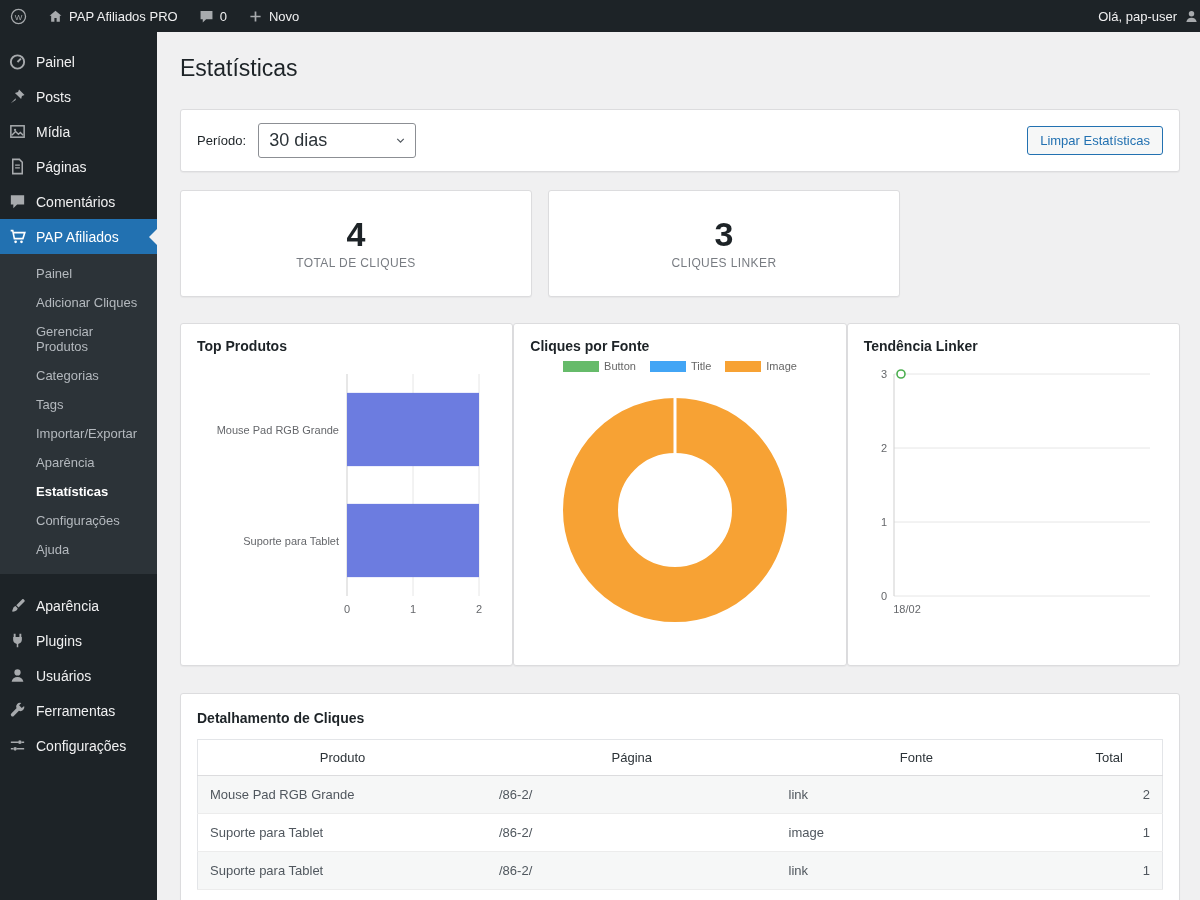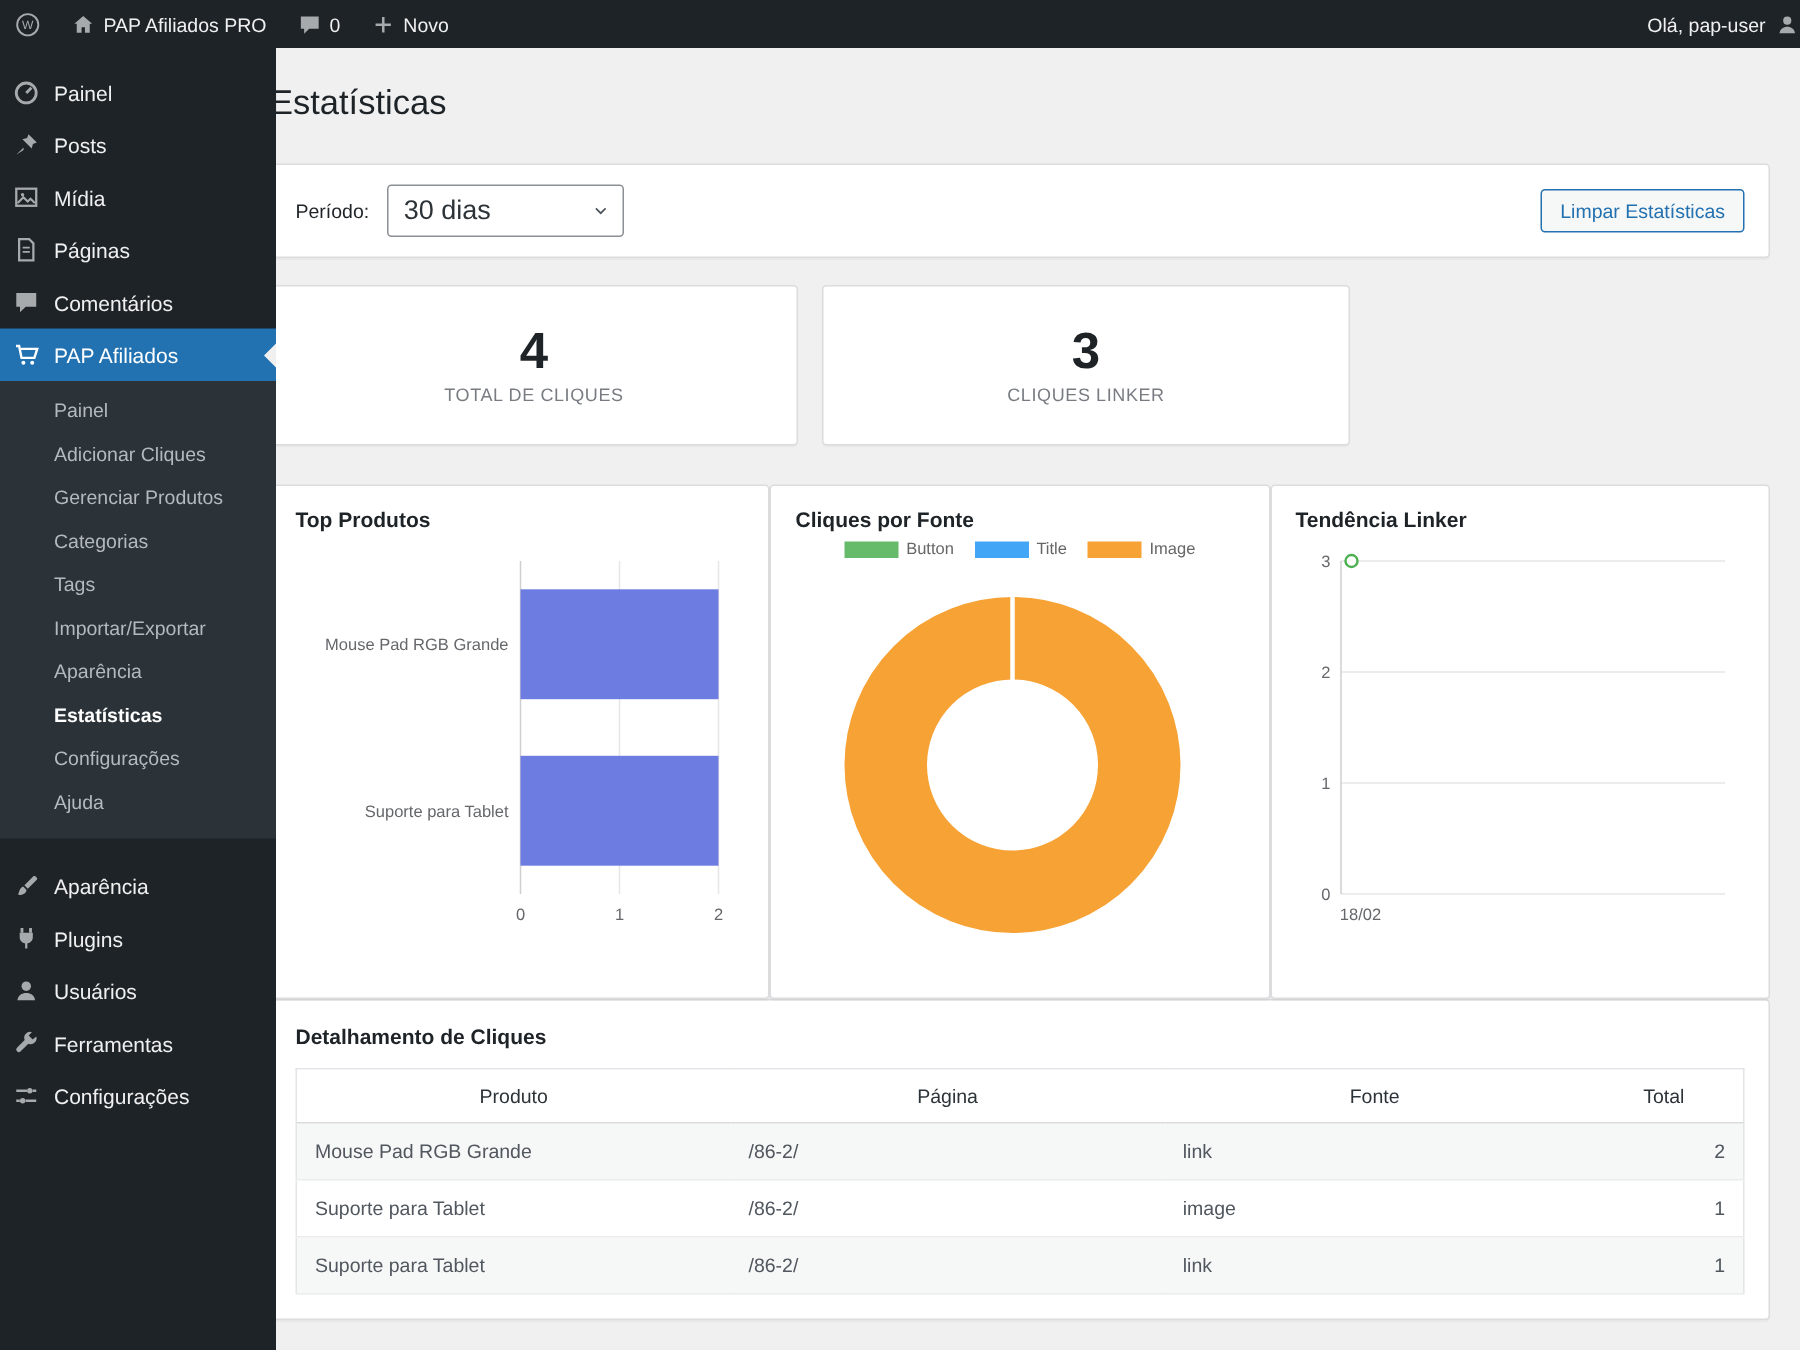--- a/index.html
+++ b/index.html
@@ -10,21 +10,21 @@
 
   
   .admin-bar{position:fixed;top:0;left:0;right:0;height:32px;background:#1d2327;display:flex;align-items:center;font-size:13px;z-index:60}
   .ab-left{display:flex;align-items:center;height:100%}
   .ab-item{display:flex;align-items:center;gap:5px;padding:0 10px;height:100%;color:#f0f0f1;cursor:pointer}
   .ab-icon{width:17px;height:17px;color:#a7aaad}
   .ab-icon svg{width:100%;height:100%}
   .ab-right{margin-left:auto;display:flex;align-items:center;gap:6px;color:#f0f0f1;cursor:pointer}
 
   
-  .sidebar{position:fixed;top:32px;left:0;bottom:0;width:184px;background:#1d2327;font-size:14px;z-index:50}
+  .sidebar{position:fixed;top:32px;left:0;bottom:0;width:157px;background:#1d2327;font-size:14px;z-index:50}
   .menu{list-style:none;padding-top:12px}
   .menu-item{position:relative;display:flex;align-items:center;gap:9px;padding:8px 8px;color:#f0f0f1;cursor:pointer;min-height:34px}
   .menu-item .mi{width:19px;height:19px;color:#a7aaad;flex:0 0 19px}
   .menu-item .mi svg{width:100%;height:100%}
   .menu-item.active{background:#2271b1;color:#fff}
   .menu-item.active .mi{color:#fff}
   .menu-item.active::after{content:"";position:absolute;right:0;top:50%;margin-top:-8px;border:8px solid transparent;border-right-color:#f0f0f1}
   .submenu{list-style:none;background:#2c3338;padding:5px 0 10px}
   .submenu li{padding:7px 12px 7px 36px;font-size:13px;color:#b4b9be;cursor:pointer}
   .submenu li.current{color:#fff;font-weight:700}
@@ -39,21 +39,21 @@
   .period-bar{display:flex;align-items:center;gap:12px;padding:13px 16px;margin-bottom:18px}
   .period-label{font-size:13px;color:#1d2327}
   .select{display:flex;align-items:center;justify-content:space-between;gap:10px;min-width:158px;border:1px solid #8c8f94;border-radius:3px;padding:6px 8px 6px 10px;font-size:18px;color:#2c3338;background:#fff;cursor:pointer}
   .btn-secondary{margin-left:auto;background:#f6f7f7;border:1px solid #2271b1;color:#2271b1;padding:6px 12px;border-radius:3px;font-size:13px;cursor:pointer;font-family:inherit}
 
   .stats-row{display:flex;gap:16px;margin-bottom:26px}
   .stat{width:352px;height:107px;display:flex;flex-direction:column;align-items:center;justify-content:center;gap:5px}
   .stat .num{font-size:34px;font-weight:700;color:#1d2327;line-height:1}
   .stat .lbl{font-size:12px;color:#787c82;letter-spacing:.4px}
 
-  .charts-row{display:flex;}
+  .charts-row{display:flex;margin-bottom:27px}
   .chart-card{flex:1;height:343px;padding:14px 16px;overflow:hidden}
   .chart-card h3{font-size:14px;font-weight:700;color:#1d2327;margin-bottom:6px}
   .legend{display:flex;justify-content:center;align-items:center;gap:14px;margin:6px 0 2px}
   .legend-item{display:flex;align-items:center;gap:5px;font-size:11px;color:#666;cursor:pointer}
   .swatch{width:36px;height:11px;display:inline-block}
 
   .table-card{padding:16px}
   .table-card h3{font-size:14px;font-weight:700;color:#1d2327;margin-bottom:13px}
   table.wp-table{width:100%;border-collapse:collapse;font-size:13px;border:1px solid #e3e5e8}
   table.wp-table th{font-weight:400;color:#2c3338;text-align:center;padding:10px 12px;border-bottom:1px solid #dcdcde;background:#fff}

